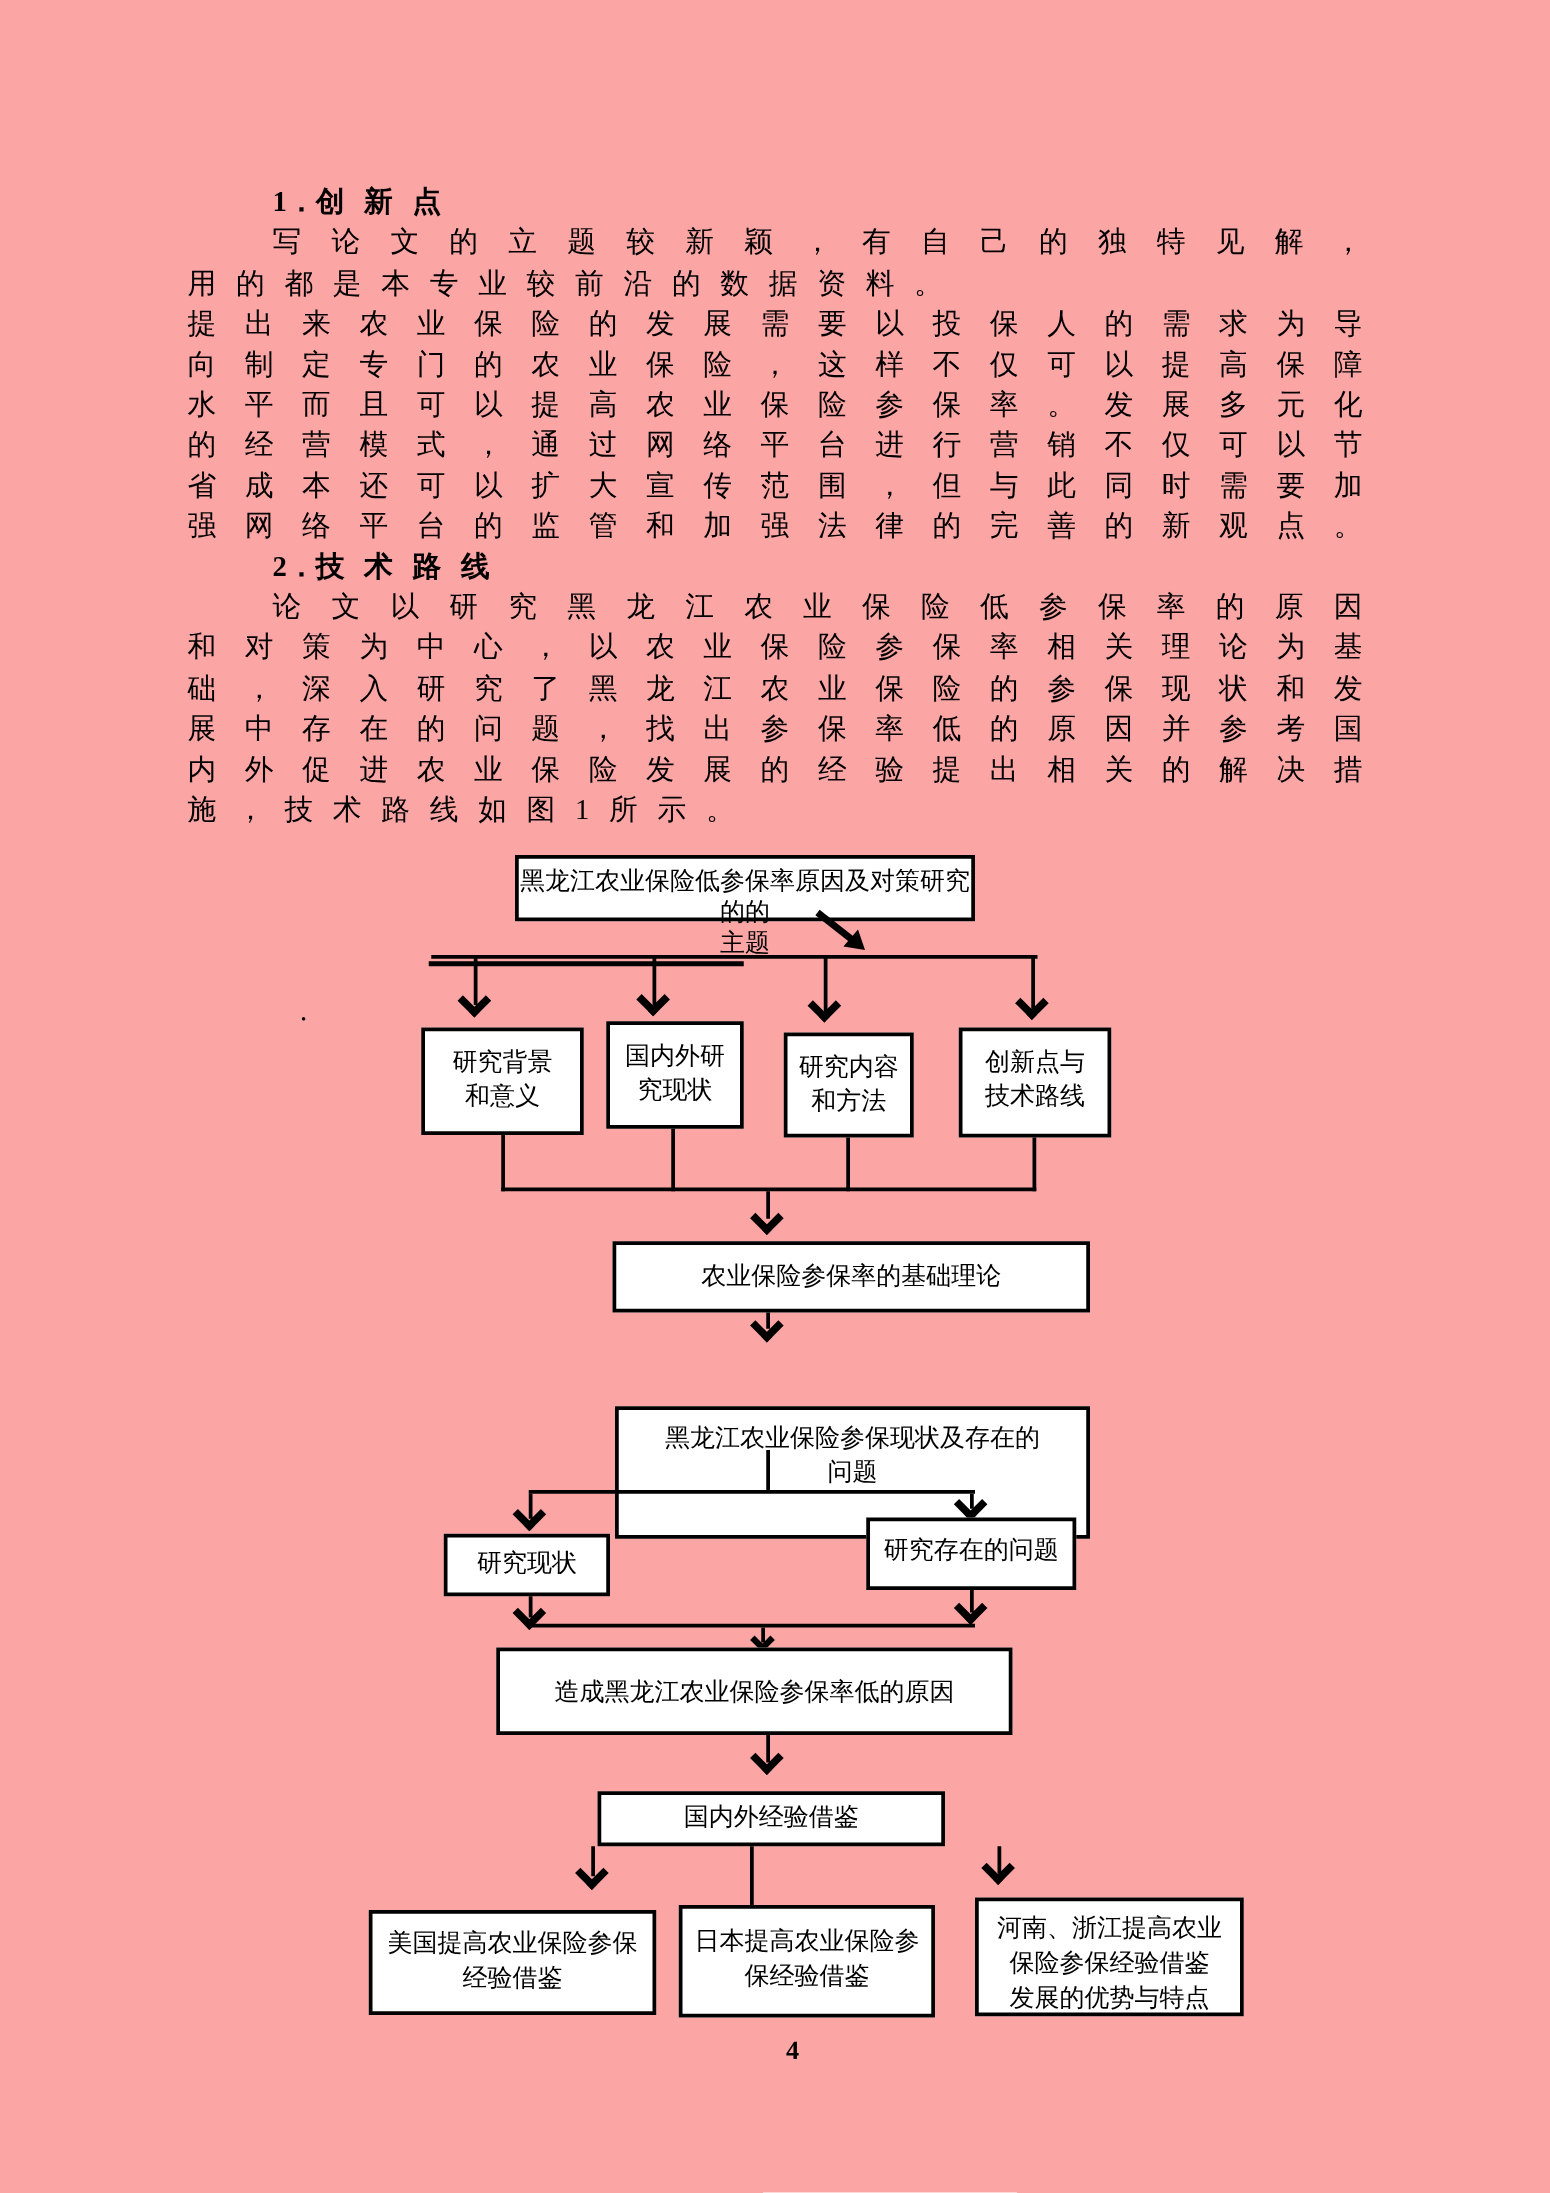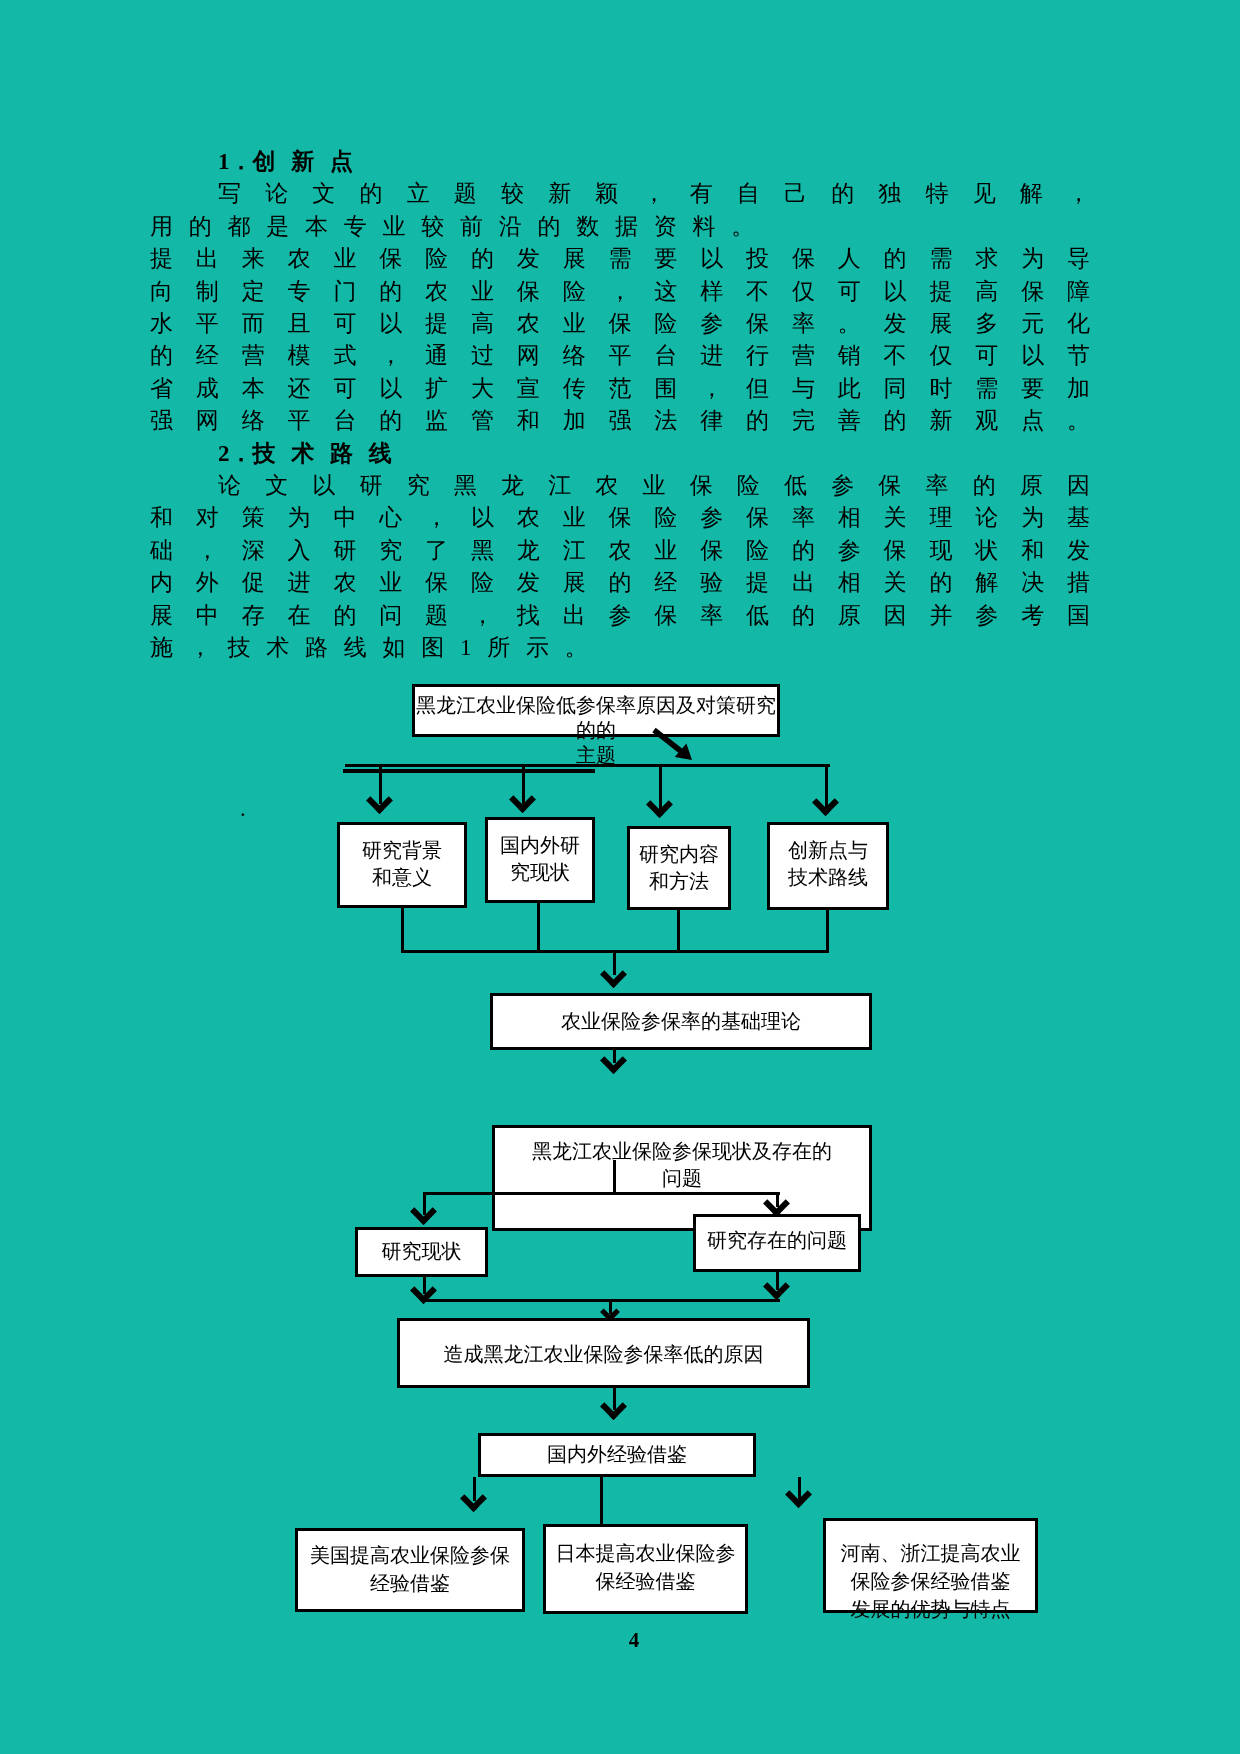--- a/index.html
+++ b/index.html
@@ -1,17 +1,17 @@
 <!DOCTYPE html>
 <html><head>
 <meta charset="utf-8">
 <title></title>
 <style>
   html,body{margin:0;padding:0;background:#fff;}
-  .page{position:relative;width:1240px;height:1754px;background:#14b8a6;color:#000;
+  .page{position:relative;width:1240px;height:1754px;background:#fca5a5;color:#000;
         font-family:"Liberation Serif","DejaVu Serif",serif;overflow:hidden;}
 
   
   .tb{position:absolute;left:150px;top:146px;width:940px;font-size:23px;
       line-height:32.4px;word-spacing:10px;}
   .hd{font-weight:bold;padding-left:68px;}
   .ln{text-align:justify;text-align-last:justify;}
   .ln.short{text-align-last:left;}
   .ind{text-indent:68px;}
 
@@ -42,22 +42,22 @@
     <div class="ln">提 出 来 农 业 保 险 的 发 展 需 要 以 投 保 人 的 需 求 为 导</div>
     <div class="ln">向 制 定 专 门 的 农 业 保 险 ， 这 样 不 仅 可 以 提 高 保 障</div>
     <div class="ln">水 平 而 且 可 以 提 高 农 业 保 险 参 保 率 。 发 展 多 元 化</div>
     <div class="ln">的 经 营 模 式 ， 通 过 网 络 平 台 进 行 营 销 不 仅 可 以 节</div>
     <div class="ln">省 成 本 还 可 以 扩 大 宣 传 范 围 ， 但 与 此 同 时 需 要 加</div>
     <div class="ln">强 网 络 平 台 的 监 管 和 加 强 法 律 的 完 善 的 新 观 点 。</div>
     <div class="hd">2．技 术 路 线</div>
     <div class="ln ind">论 文 以 研 究 黑 龙 江 农 业 保 险 低 参 保 率 的 原 因</div>
     <div class="ln">和 对 策 为 中 心 ， 以 农 业 保 险 参 保 率 相 关 理 论 为 基</div>
     <div class="ln">础 ， 深 入 研 究 了 黑 龙 江 农 业 保 险 的 参 保 现 状 和 发</div>
+    <div class="ln">展 中 存 在 的 问 题 ， 找 出 参 保 率 低 的 原 因 并 参 考 国</div>
     <div class="ln">内 外 促 进 农 业 保 险 发 展 的 经 验 提 出 相 关 的 解 决 措</div>
-    <div class="ln">展 中 存 在 的 问 题 ， 找 出 参 保 率 低 的 原 因 并 参 考 国</div>
     <div class="ln short">施 ， 技 术 路 线 如 图 1 所 示 。</div>
   </div>
 
   <span class="stray">.</span>
 
   <div class="flow">
 
     <div class="fb" style="left:412px;top:684px;width:368px;height:53px;padding-top:7px;line-height:25px;font-family:Liberation Mono, monospace;">
       <div class="fl">黑龙江农业保险低参保率原因及对策研究</div>
       <div class="fl">的的</div>
@@ -156,21 +156,21 @@
     <div class="ah" style="left:789px;top:1485px;"></div>
 
     <div class="fb" style="left:295px;top:1528px;width:230px;height:84px;padding-top:10px;line-height:28px;">
       <div class="fl">美国提高农业保险参保</div>
       <div class="fl">经验借鉴</div>
     </div>
     <div class="fb" style="left:543px;top:1524px;width:205px;height:90px;padding-top:12px;line-height:28px;">
       <div class="fl">日本提高农业保险参</div>
       <div class="fl">保经验借鉴</div>
     </div>
-    <div class="fb" style="left:780px;top:1518px;width:215px;height:95px;padding-top:18px;line-height:28px;margin-left:43px;">
+    <div class="fb" style="left:780px;top:1518px;width:215px;height:95px;padding-top:8px;line-height:28px;">
       <div class="fl">河南、浙江提高农业</div>
       <div class="fl">保险参保经验借鉴</div>
       <div class="fl">发展的优势与特点</div>
     </div>
 
   </div>
 
   <div class="pageno">4</div>
 
 </div>

